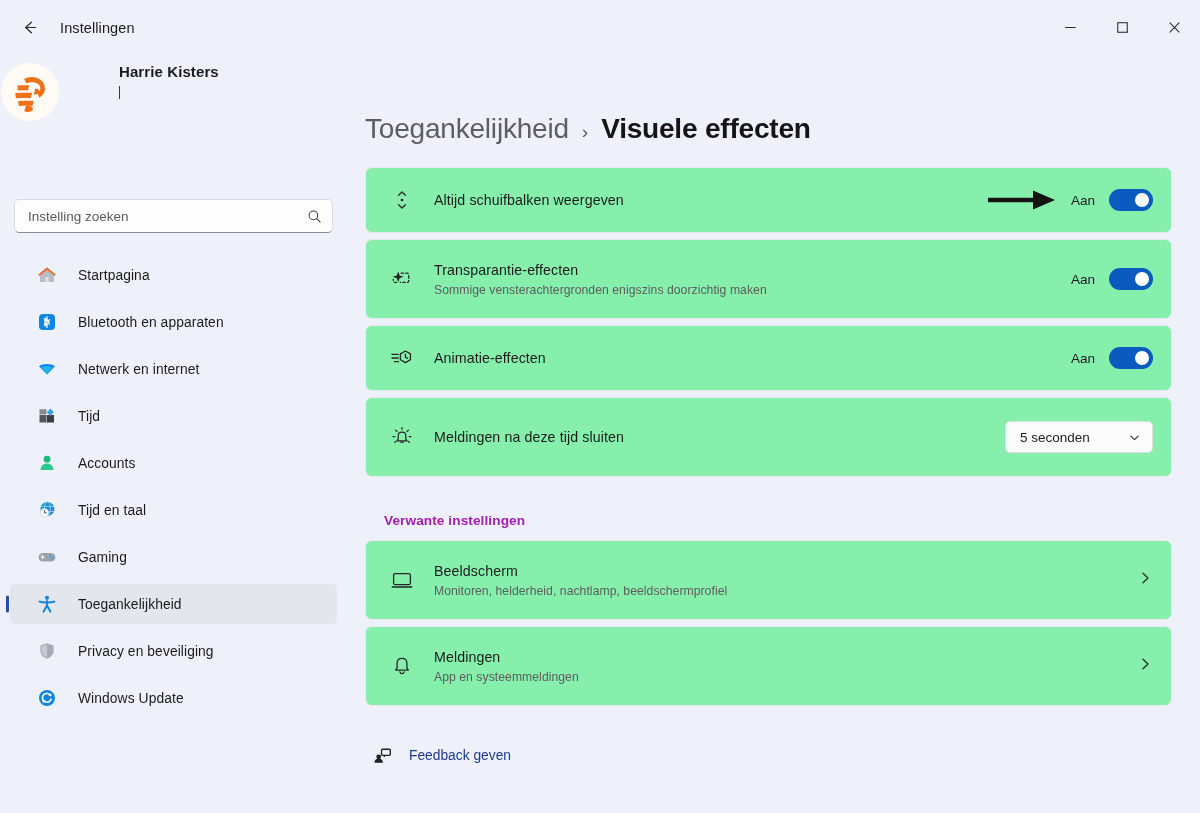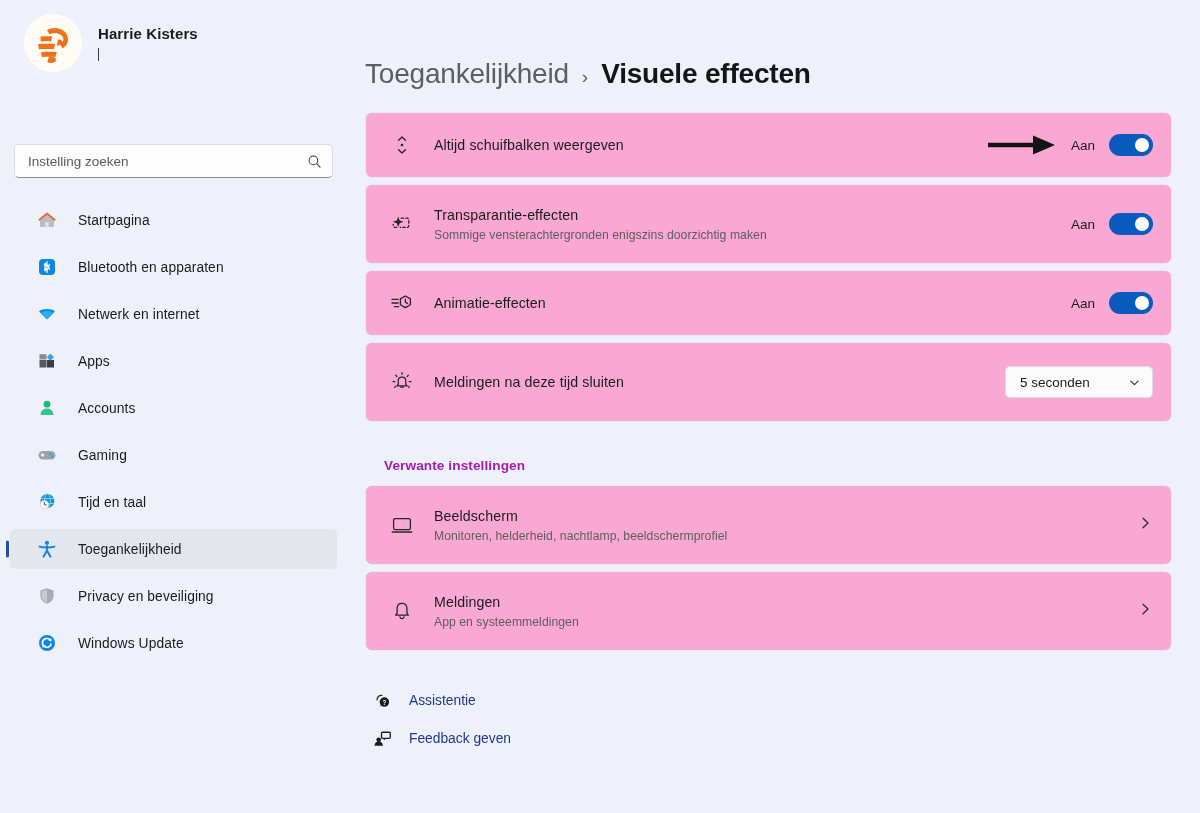--- a/index.html
+++ b/index.html
@@ -27,21 +27,21 @@
   }
 
   
   .body { flex: 1; display: flex; min-height: 0; }
 
   
   .sidebar {
     width: 347px; flex: 0 0 347px; display: flex; flex-direction: column;
     padding: 0; overflow: hidden;
   }
-  .profile { display: flex; align-items: center; padding: 8px 0 0 24px; height: 78px; }
+  .profile { display: flex; padding: 8px 0 0 1px; height: 78px; gap: 44px; }
   .avatar {
     width: 58px; height: 58px; border-radius: 50%;
     background: #fdfcf7; flex: 0 0 58px;
     display: flex; align-items: center; justify-content: center;
     overflow: hidden;
   }
   .profile-text { margin-left: 16px; }
   .profile-name { font-size: 15px; font-weight: bold; color: #1b1b1b; letter-spacing: .1px; }
   .profile-sub { font-size: 12px; color: #5c5c5c; margin-top: 5px; min-height: 14px; }
   .caret-stub {
@@ -74,21 +74,21 @@
   .navlabel { margin-left: 20px; font-size: 13.8px; color: #1b1b1b; letter-spacing: .1px; }
 
   
   .main { flex: 1; min-width: 0; padding: 0 28px 0 18px; overflow-y: auto; }
   .breadcrumb { display: flex; align-items: baseline; padding: 58px 0 22px 0; }
   .bc-parent { font-size: 28px; color: #5d5d62; letter-spacing: -.2px; cursor: pointer; }
   .bc-sep { font-size: 19px; color: #5d5d62; margin: 0 13px; }
   .bc-current { font-size: 28px; font-weight: bold; color: #151515; letter-spacing: -.2px; }
 
   .card {
-    background: #f9a8d4; border: 1px solid #e7e9ef; border-radius: 7px;
+    background: #86efac; border: 1px solid #e7e9ef; border-radius: 7px;
     margin-bottom: 6px; display: flex; align-items: center;
     padding: 0 18px 0 18px; min-height: 66px;
     box-shadow: 0 0 0 0 rgba(0,0,0,0);
   }
   .card.tall { min-height: 80px; }
   .card.link { cursor: pointer; }
   .card-icon { width: 36px; flex: 0 0 36px; display: flex; align-items: center; justify-content: center; }
   .card-text { flex: 1; margin-left: 14px; min-width: 0; }
   .card-title { font-size: 14.2px; color: #1b1b1b; letter-spacing: .1px; }
   .card-sub { font-size: 12.2px; color: #5d5d5d; margin-top: 5px; letter-spacing: .05px; }
@@ -120,20 +120,46 @@
   .footlink-label { margin-left: 14px; font-size: 13.8px; color: #1e3a8f; }
 
   
   .annot-arrow { position: absolute; pointer-events: none; }
 </style>
 </head>
 <body>
 
 <div class="window">
 
+  <div class="titlebar">
+    <div class="back-btn">
+      <svg width="19" height="19" viewBox="0 0 20 20" fill="none">
+        <path d="M12 4.5 L6 10 L12 15.5" stroke="#2a2a2a" stroke-width="1.3" stroke-linecap="round" stroke-linejoin="round"></path>
+        <path d="M6 10 H16.5" stroke="#2a2a2a" stroke-width="1.3" stroke-linecap="round"></path>
+      </svg>
+    </div>
+    <div class="app-title">Instellingen</div>
+    <div class="wincontrols">
+      <div class="wc">
+        <svg width="13" height="13" viewBox="0 0 12 12">
+          <path d="M1.5 6 H10.5" stroke="#2d2d35" stroke-width="1" stroke-linecap="round"></path>
+        </svg>
+      </div>
+      <div class="wc">
+        <svg width="13" height="13" viewBox="0 0 12 12">
+          <rect x="1.6" y="1.6" width="8.8" height="8.8" stroke="#2d2d35" stroke-width="1" fill="none"></rect>
+        </svg>
+      </div>
+      <div class="wc close">
+        <svg width="13" height="13" viewBox="0 0 12 12" stroke="#2d2d35">
+          <path d="M1.8 1.8 L10.2 10.2 M10.2 1.8 L1.8 10.2" stroke-width="1" stroke-linecap="round"></path>
+        </svg>
+      </div>
+    </div>
+  </div>
 
   <div class="body">
 
     <div class="sidebar">
 
       <div class="profile">
         <div class="avatar">
           <svg width="58" height="58" viewBox="0 0 58 58">
             <circle cx="29" cy="29" r="29" fill="#fdfbf4"></circle>
             <g fill="#ee7219">
@@ -200,57 +226,57 @@
 
         <div class="navitem">
           <span class="navicon">
             <svg width="20" height="20" viewBox="0 0 20 20">
               <rect x="2.5" y="9" width="7" height="7.5" fill="#55585f"></rect>
               <rect x="10" y="9" width="7" height="7.5" fill="#3a3d43"></rect>
               <rect x="2.5" y="3.2" width="7" height="5.2" fill="#86898f"></rect>
               <path d="M13.4 2.6 L17 6.2 L13.4 9.8 L9.8 6.2 Z" fill="#35a3e8"></path>
             </svg>
           </span>
-          <span class="navlabel">Apps</span>
+          <span class="navlabel">Tijd</span>
         </div>
 
         <div class="navitem">
           <span class="navicon">
             <svg width="20" height="20" viewBox="0 0 20 20">
               <circle cx="10" cy="6.2" r="3.4" fill="#1db87a"></circle>
               <path d="M3.6 17 C3.6 12.8 6.4 10.6 10 10.6 C13.6 10.6 16.4 12.8 16.4 17 Z" fill="#2fc98b"></path>
             </svg>
           </span>
           <span class="navlabel">Accounts</span>
-        </div>
-
-        <div class="navitem">
-          <span class="navicon">
-            <svg width="20" height="20" viewBox="0 0 20 20">
-              <rect x="1.6" y="6" width="16.8" height="8.6" rx="4.3" fill="#9da2a9"></rect>
-              <path d="M5.6 8.6 V11.4 M4.2 10 H7" stroke="#fff" stroke-width="1.1" stroke-linecap="round"></path>
-              <circle cx="13.2" cy="8.8" r="1.1" fill="#2ba3ea"></circle>
-              <circle cx="15.1" cy="11.2" r="1.1" fill="#2ba3ea"></circle>
-            </svg>
-          </span>
-          <span class="navlabel">Gaming</span>
         </div>
 
         <div class="navitem">
           <span class="navicon">
             <svg width="20" height="20" viewBox="0 0 20 20">
               <circle cx="10.4" cy="9" r="7" fill="#1b8fd4"></circle>
               <path d="M3.6 6.5 H17.2 M3.6 11.5 H17.2" stroke="#8fd4f2" stroke-width="0.9"></path>
               <ellipse cx="10.4" cy="9" rx="3" ry="7" stroke="#8fd4f2" stroke-width="0.9" fill="none"></ellipse>
               <circle cx="7.4" cy="12.8" r="4.6" fill="#d9dde3"></circle>
               <circle cx="7.4" cy="12.8" r="3.6" fill="#f3f5f7"></circle>
               <path d="M7.4 10.4 V12.8 H9.2" stroke="#4b4f56" stroke-width="1" fill="none" stroke-linecap="round"></path>
             </svg>
           </span>
           <span class="navlabel">Tijd en taal</span>
+        </div>
+
+        <div class="navitem">
+          <span class="navicon">
+            <svg width="20" height="20" viewBox="0 0 20 20">
+              <rect x="1.6" y="6" width="16.8" height="8.6" rx="4.3" fill="#9da2a9"></rect>
+              <path d="M5.6 8.6 V11.4 M4.2 10 H7" stroke="#fff" stroke-width="1.1" stroke-linecap="round"></path>
+              <circle cx="13.2" cy="8.8" r="1.1" fill="#2ba3ea"></circle>
+              <circle cx="15.1" cy="11.2" r="1.1" fill="#2ba3ea"></circle>
+            </svg>
+          </span>
+          <span class="navlabel">Gaming</span>
         </div>
 
         <div class="navitem active">
           <span class="navicon">
             <svg width="20" height="20" viewBox="0 0 20 20">
               <circle cx="10" cy="3.8" r="2.1" fill="#1186e0"></circle>
               <path d="M2.6 7.6 C5.4 8.8 14.6 8.8 17.4 7.6" stroke="#1186e0" stroke-width="2" stroke-linecap="round" fill="none"></path>
               <path d="M10 7 V11.4 M10 11.4 L6.6 17.6 M10 11.4 L13.4 17.6" stroke="#1186e0" stroke-width="2" stroke-linecap="round" fill="none"></path>
             </svg>
           </span>
@@ -416,31 +442,20 @@
           <svg width="16" height="16" viewBox="0 0 16 16">
             <path d="M6 3.2 L11 8 L6 12.8" stroke="#2a2a2a" stroke-width="1.25" fill="none" stroke-linecap="round" stroke-linejoin="round"></path>
           </svg>
         </span>
       </div>
 
       <div class="footlinks">
         <div class="footlink">
           <span class="footlink-icon">
             <svg width="19" height="19" viewBox="0 0 20 20">
-              <path d="M4.2 9.4 A4.6 4.6 0 0 1 9.4 4.6" stroke="#262626" stroke-width="1.3" fill="none" stroke-linecap="round"></path>
-              <circle cx="12" cy="11.6" r="5" fill="#1d1d1d"></circle>
-              <path d="M8.4 15 L6.6 17 L8.4 15.6 Z" fill="#1d1d1d"></path>
-              <text x="12" y="14.3" font-size="6.6" fill="#fff" text-anchor="middle" font-family="Liberation Sans, sans-serif" font-weight="bold">?</text>
-            </svg>
-          </span>
-          <span class="footlink-label">Assistentie</span>
-        </div>
-        <div class="footlink">
-          <span class="footlink-icon">
-            <svg width="19" height="19" viewBox="0 0 20 20">
               <rect x="9" y="3.4" width="9.2" height="6.4" rx="1.2" stroke="#1d1d1d" stroke-width="1.4" fill="none"></rect>
               <path d="M11.4 9.8 L11.4 12.2 L13.8 9.8 Z" fill="#1d1d1d"></path>
               <circle cx="6" cy="11.4" r="2.5" fill="#1d1d1d"></circle>
               <path d="M1.6 17.6 C1.6 14.6 3.6 13.2 6 13.2 C8.4 13.2 10.4 14.6 10.4 17.6 Z" fill="#1d1d1d"></path>
             </svg>
           </span>
           <span class="footlink-label">Feedback geven</span>
         </div>
       </div>
 

